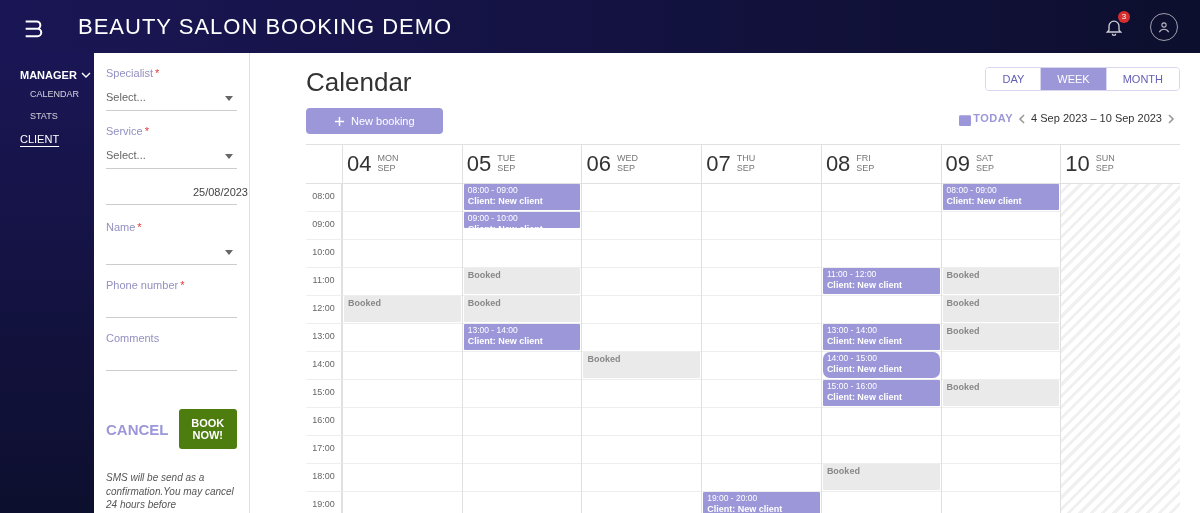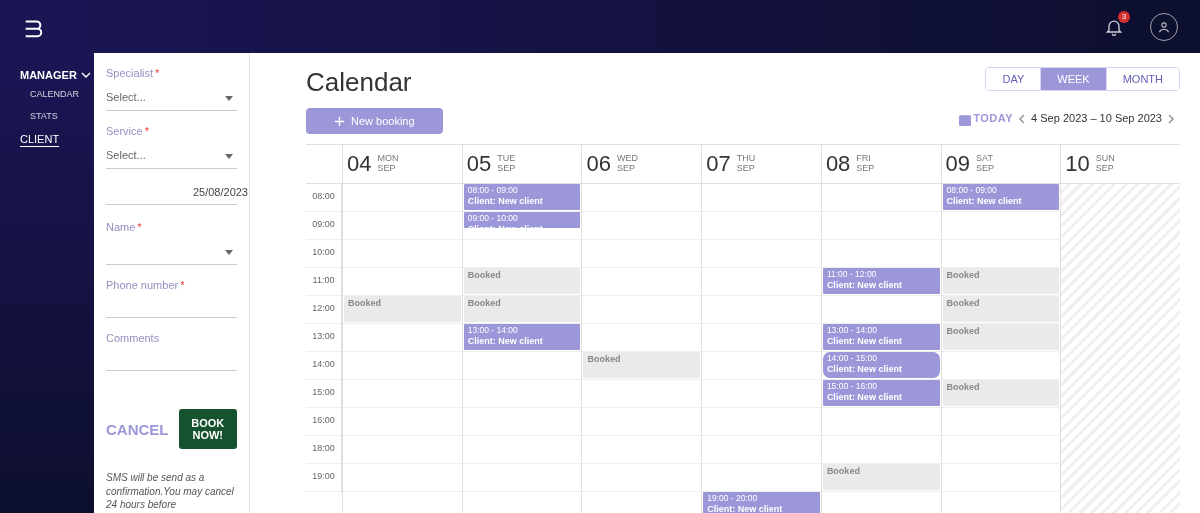--- a/index.html
+++ b/index.html
@@ -28,21 +28,21 @@
 .field-label .req { color: #e53935; margin-left:2px;}
 .field-select { width: 100%; height: 28px; border: none; border-bottom: 1px solid #ccc; font-size: 11px; color: #666; padding: 4px 0; background: transparent; appearance: none; }
 .select-wrap { position: relative; margin-bottom: 14px; }
 .select-wrap::after { content: ""; position:absolute; right:4px; top:50%; margin-top:-1px; border-left:4px solid transparent; border-right:4px solid transparent; border-top:5px solid #666; }
 .date-row { display:flex; align-items:center; border-bottom:1px solid #ccc; margin: 6px 0 16px 0; padding-bottom:4px;justify-content:space-between; }
 .date-row input { border:none; text-align:right; flex:1; font-size:11px; color:#444; outline:none; }
 .date-icon { margin-left:6px; color:#666; }
 .field-input { width:100%; border:none; border-bottom:1px solid #ccc; padding:4px 0 6px; margin-bottom:14px; font-size:11px; background:transparent; }
 .btn-row { display:flex; gap:10px; margin-top: 8px; }
 .btn-cancel { flex:1; color:#9b97d9; background:transparent; border:none; font-size:15px; font-weight:600; cursor:pointer; padding:8px 0; }
-.btn-book { flex:1; background:#14532d; color:#fff; border:none; font-size:11px; font-weight:600; cursor:pointer; padding:8px 0; border-radius:3px; }
+.btn-book { flex:1; background:#4d7c0f; color:#fff; border:none; font-size:11px; font-weight:600; cursor:pointer; padding:8px 0; border-radius:3px; }
 .note { font-size:10px; font-style:italic; color:#555; margin-top:22px; line-height:1.35; }
 
 
 .calendar { position:absolute; left:282px; top:53px; right:0; bottom:0; padding: 14px 20px 0 24px; overflow:hidden; }
 .cal-top { display:flex; align-items:flex-start; justify-content:space-between; margin-bottom: 10px; }
 .cal-title { font-size: 26px; font-weight:300; color:#333; }
 .view-switch { display:flex; border:1px solid #d8d5f0; border-radius:4px; overflow:hidden; }
 .view-btn { padding:5px 16px; font-size:11px; background:#fff; border:none; cursor:pointer; color:#6360b5; border-left:1px solid #d8d5f0; }
 .view-btn:first-child { border-left:none; }
 .view-btn.active { background:#9b97d9; color:#fff; }
@@ -78,20 +78,21 @@
 </style>
 </head>
 <body>
 
 <div class="header">
   <div class="logo-icon">
     <svg viewBox="0 0 24 24" width="22" height="22" fill="none" stroke="#fff" stroke-width="2.2">
         <path d="M4 6 H16 a4 4 0 0 1 0 8 H4 M4 14 H17 a4 4 0 0 1 0 8 H4"></path>
       </svg>
   </div>
+  <div class="app-title">BEAUTY SALON BOOKING DEMO</div>
   <div class="header-right">
     <div class="bell-wrapper">
       <svg viewBox="0 0 24 24" width="20" height="20" fill="none" stroke="rgba(255,255,255,0.8)" stroke-width="1.6">
           <path d="M18 16v-5a6 6 0 10-12 0v5l-2 2h16l-2-2zM10 20a2 2 0 004 0"></path>
         </svg>
       <span class="badge">3</span>
     </div>
     <div class="avatar-circle">
       <svg viewBox="0 0 24 24" width="16" height="16" fill="none" stroke="rgba(255,255,255,0.7)" stroke-width="1.6">
           <circle cx="12" cy="9" r="3.2"></circle>
@@ -341,20 +342,32 @@
               <div class="hour-cell"></div>
               <div class="hour-cell"></div>
               <div class="hour-cell"></div>
               <div class="hour-cell"></div>
               <div class="hour-cell"></div>
               <div class="hour-cell"></div>
               <div class="hour-cell"></div>
             </div>
           </div>
           <div class="hour-row">
+            <div class="hour-label">17:00</div>
+            <div class="hour-cells">
+              <div class="hour-cell"></div>
+              <div class="hour-cell"></div>
+              <div class="hour-cell"></div>
+              <div class="hour-cell"></div>
+              <div class="hour-cell"></div>
+              <div class="hour-cell"></div>
+              <div class="hour-cell"></div>
+            </div>
+          </div>
+          <div class="hour-row">
             <div class="hour-label">18:00</div>
             <div class="hour-cells">
               <div class="hour-cell"></div>
               <div class="hour-cell"></div>
               <div class="hour-cell"></div>
               <div class="hour-cell"></div>
               <div class="hour-cell"></div>
               <div class="hour-cell"></div>
               <div class="hour-cell"></div>
             </div>

